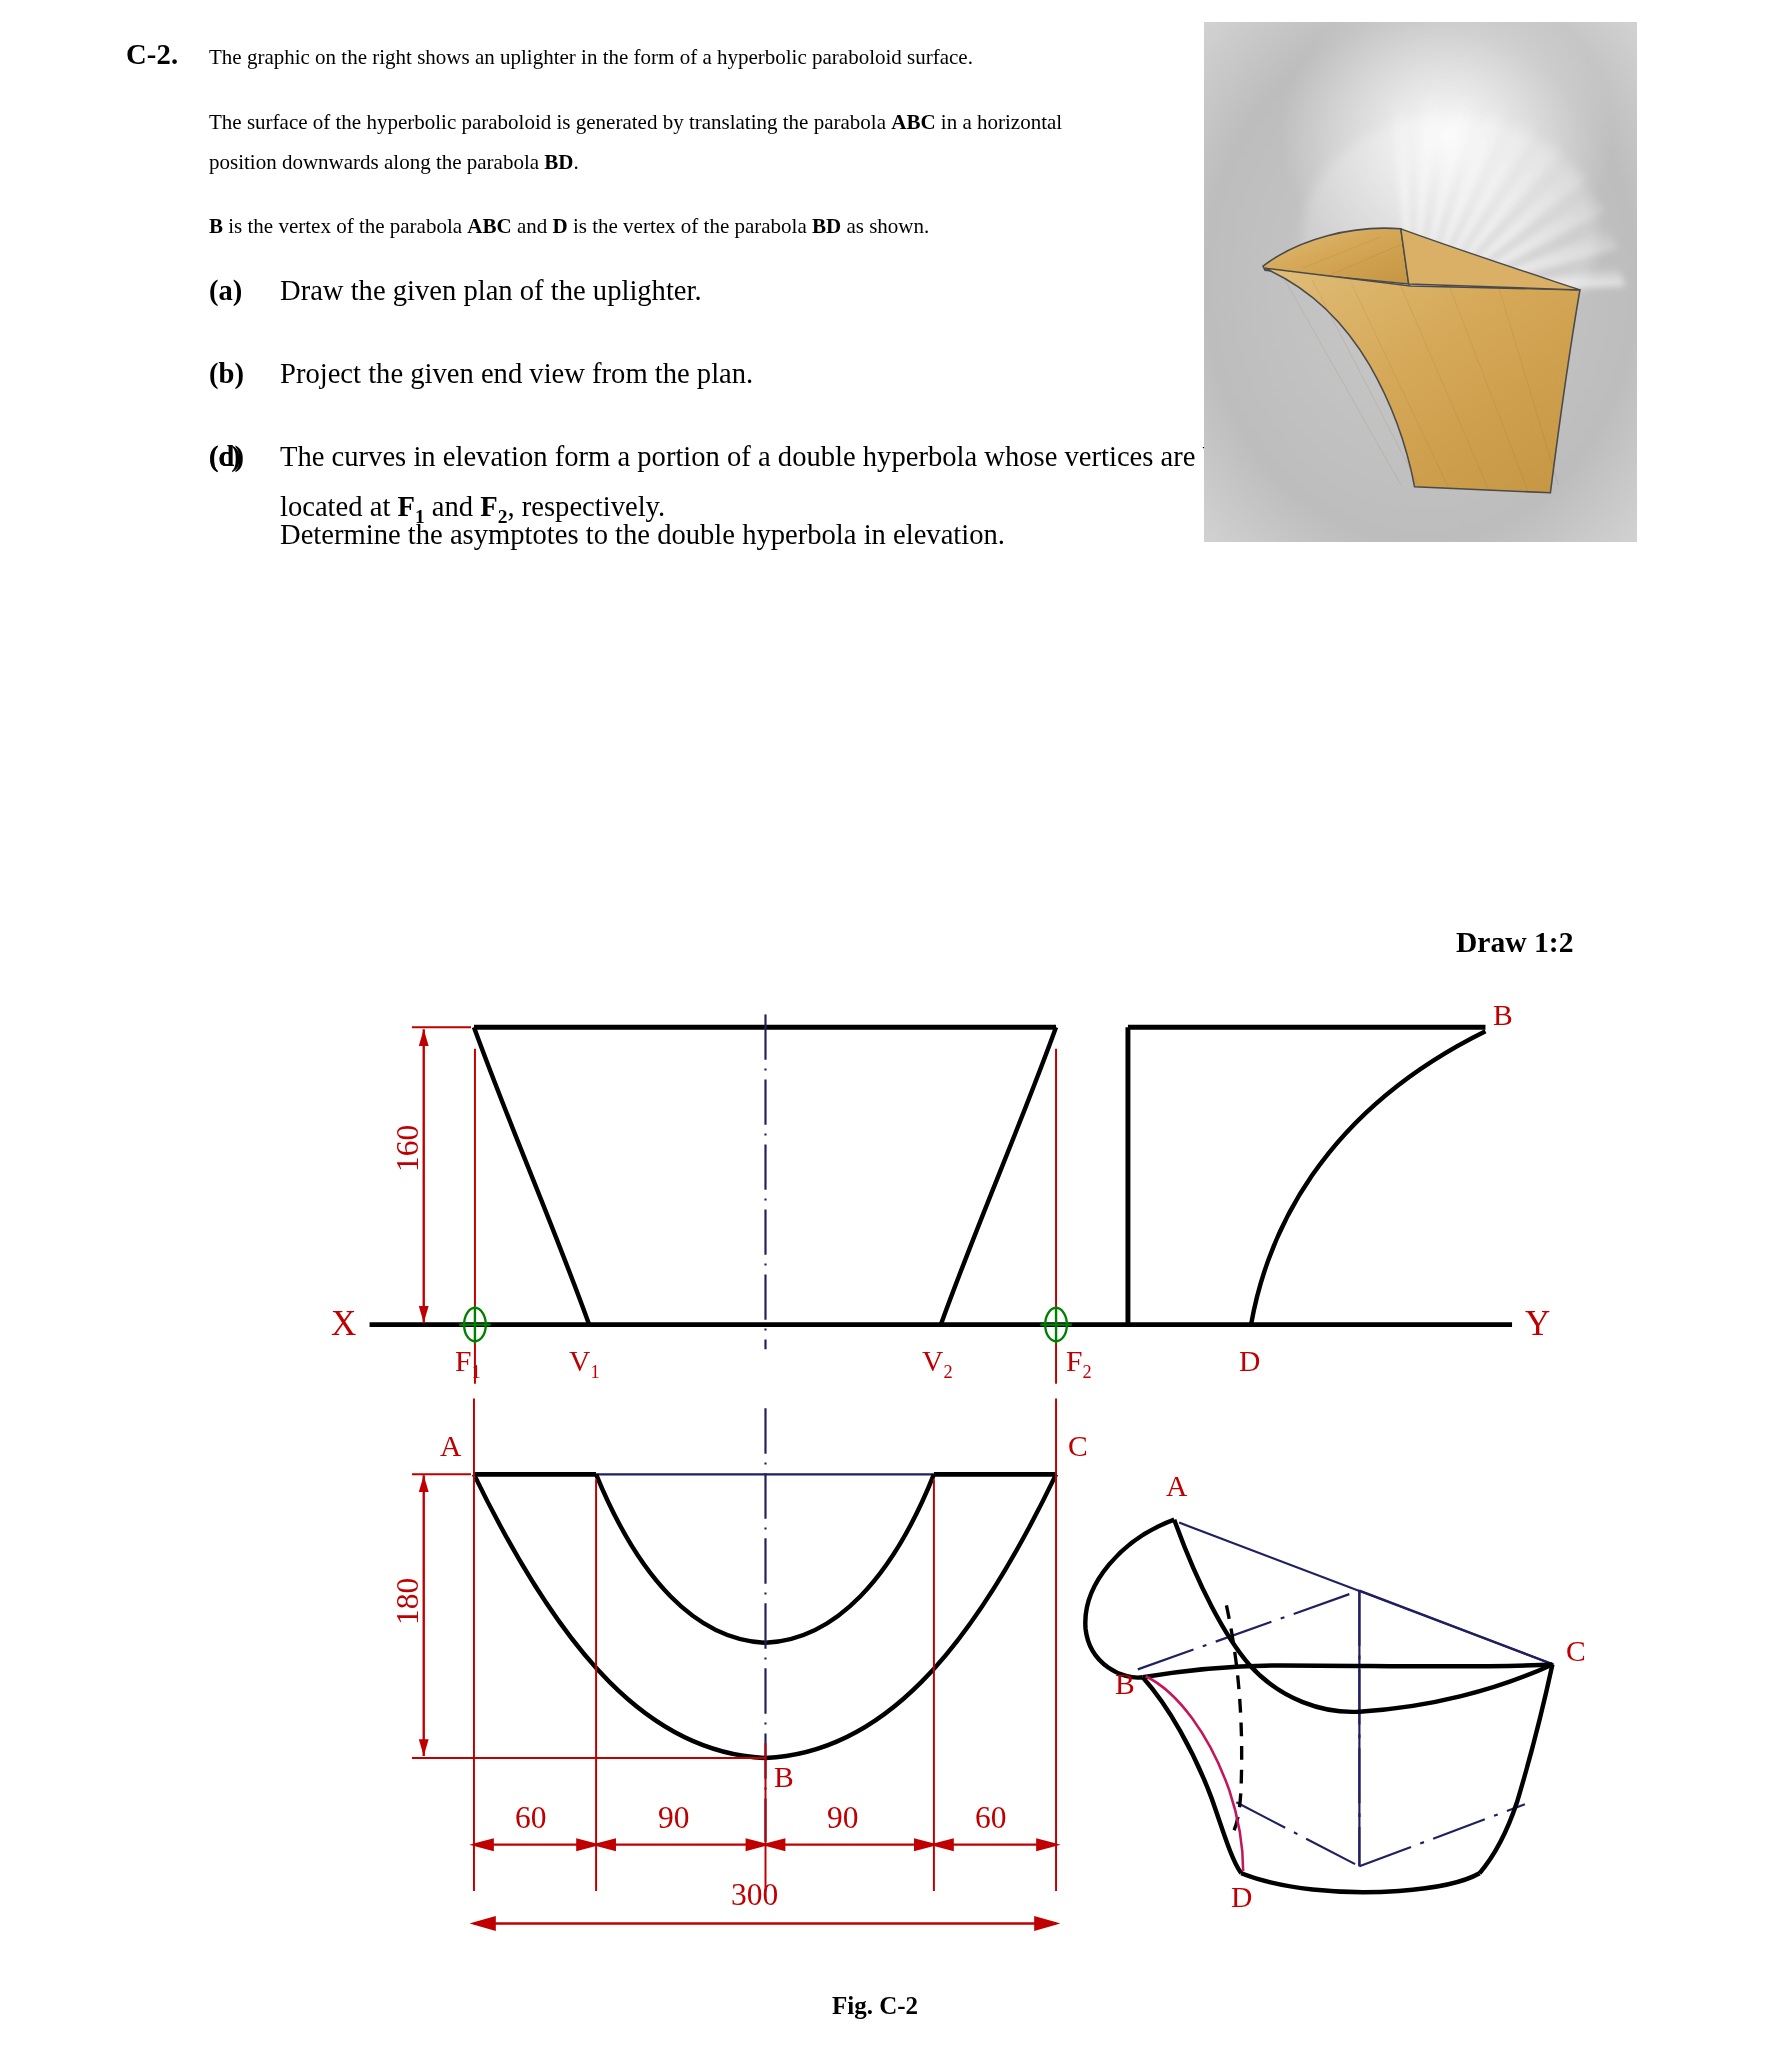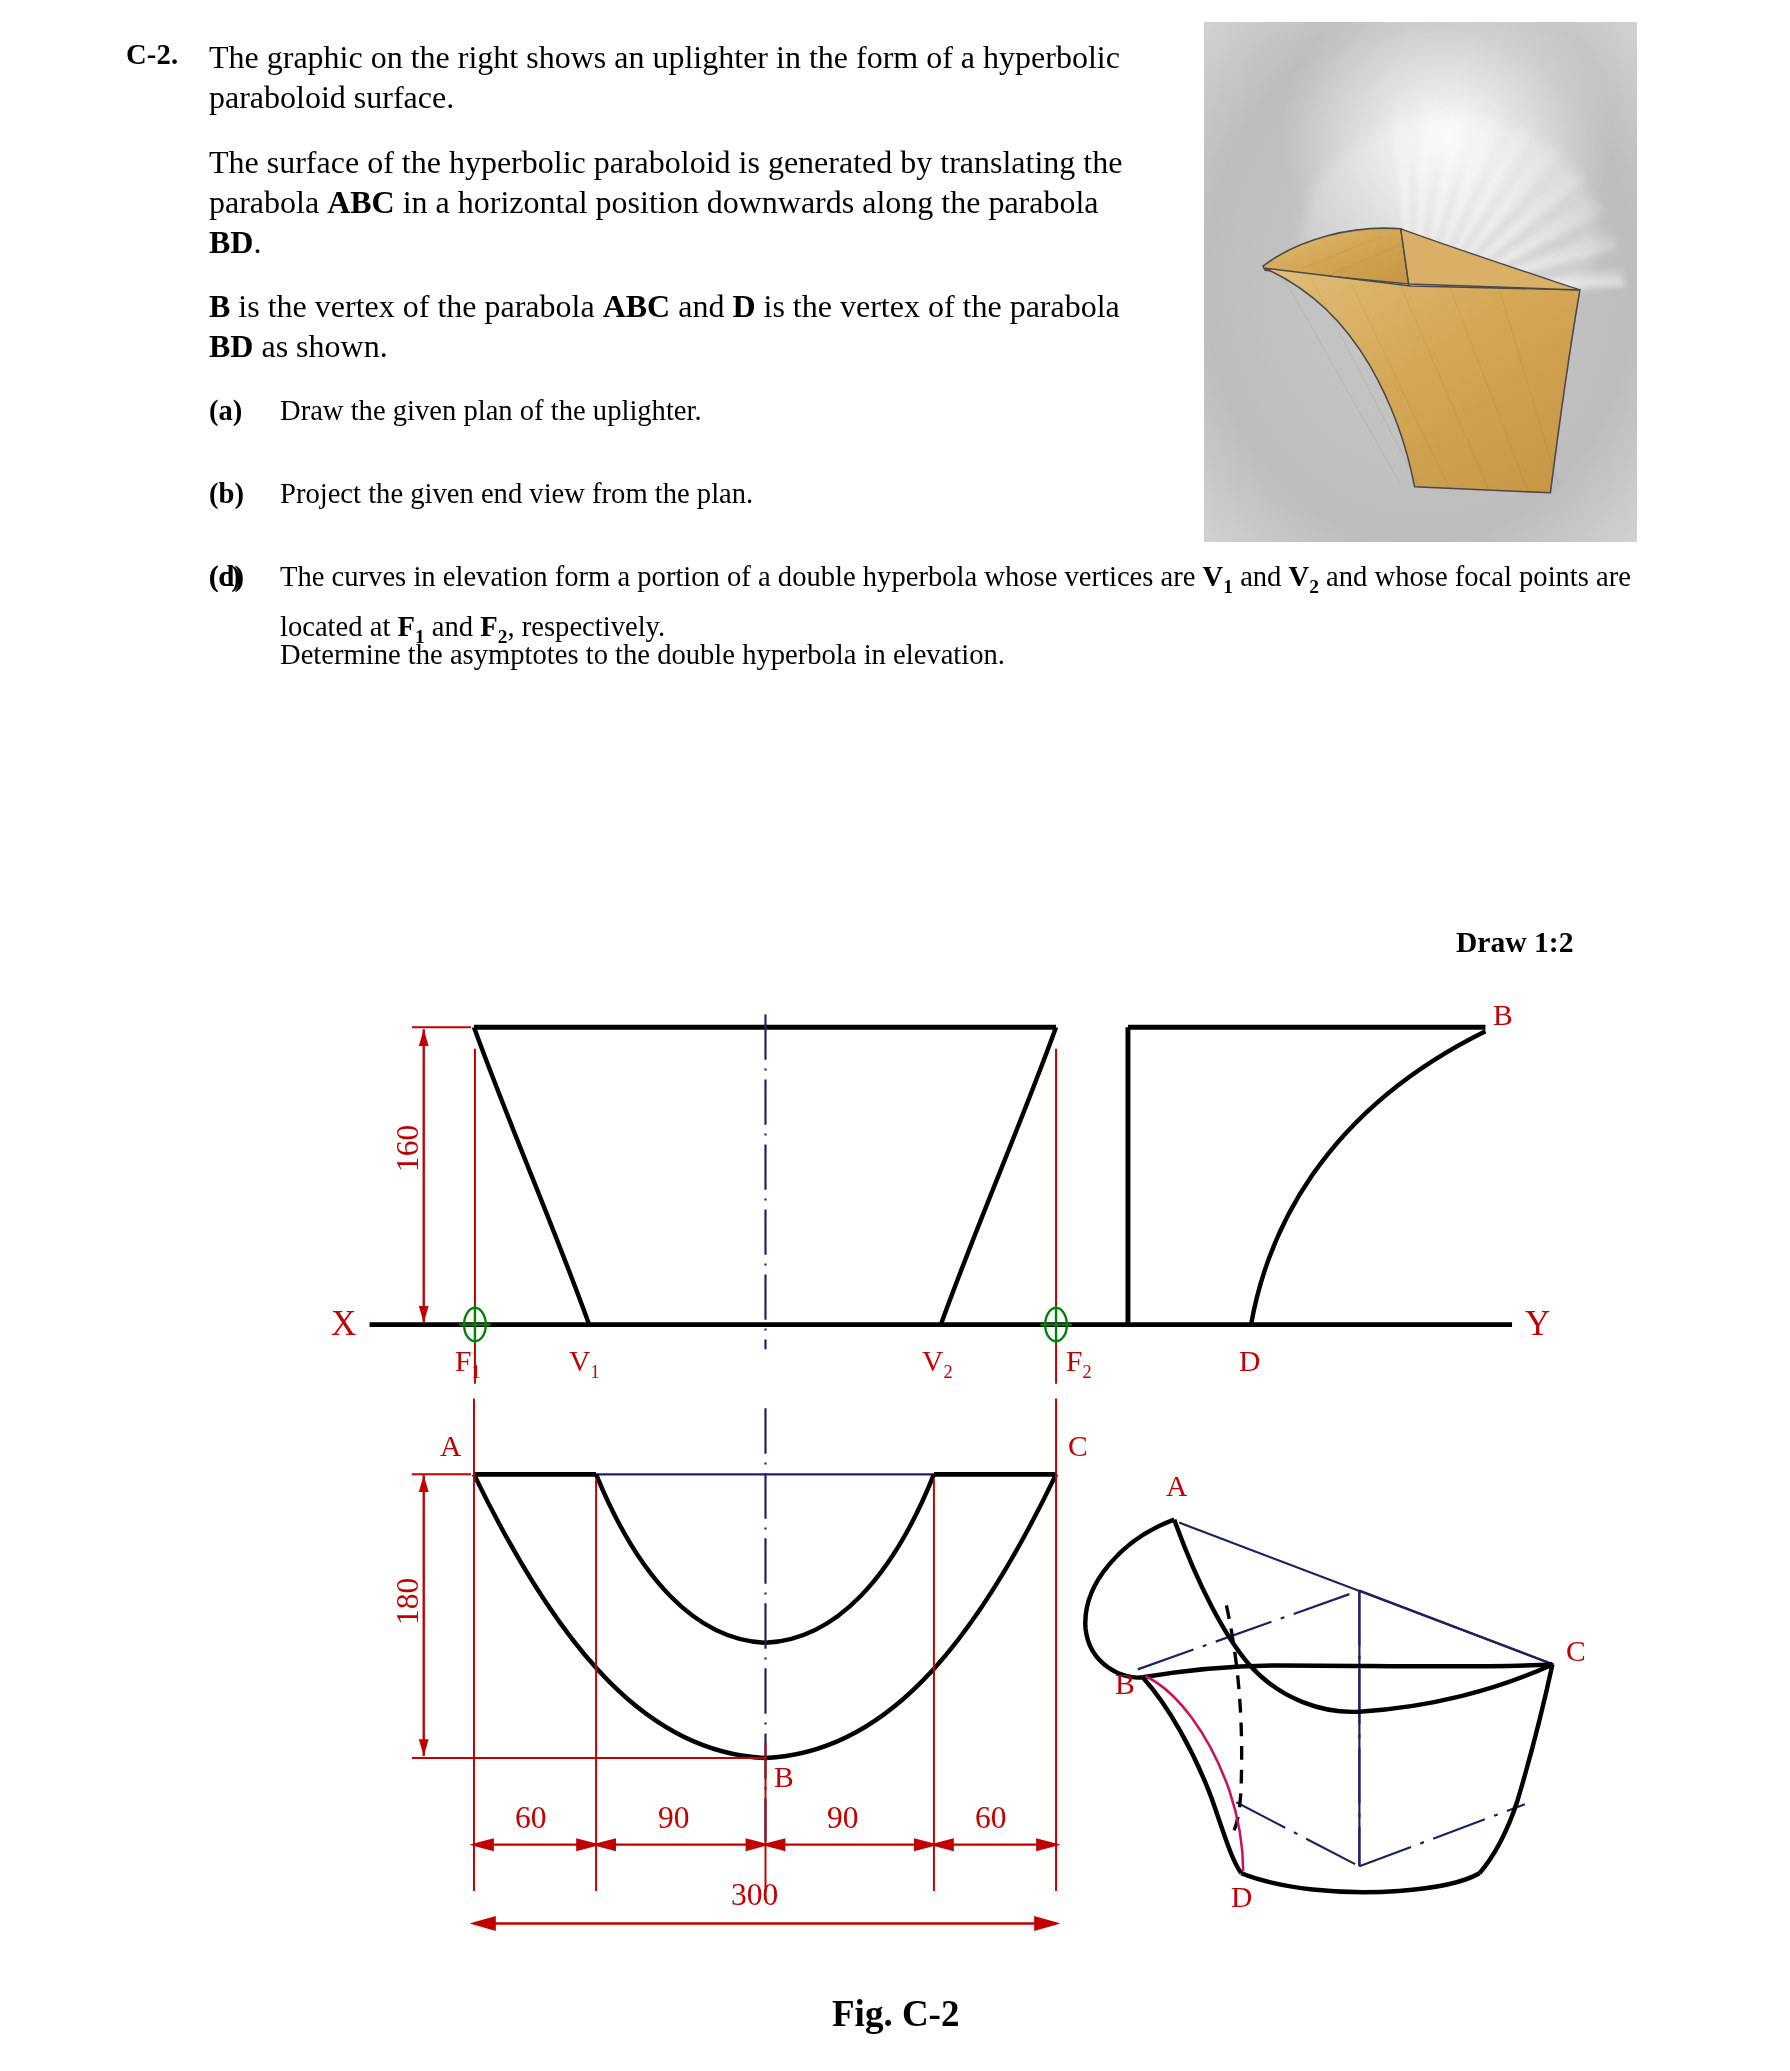--- a/index.html
+++ b/index.html
@@ -12,21 +12,21 @@
     overflow:hidden;
   }
   .page { position:absolute; left:0; top:0; width:1791px; height:1560px; }
 
   
   .qnum {
     position:absolute; left:126px; top:39px;
     font-size:28.6px; font-weight:bold; letter-spacing:0.2px;
   }
   .qbody { position:absolute; left:209px; top:37px; width:916px; }
-  .para { font-size:32px; line-height:40px; margin:0 0 24.6px 0; }
+  .para { font-size:21px; line-height:40px; margin:0 0 24.6px 0; }
   .para b { font-weight:bold; }
   .item { position:relative; font-size:28.6px; line-height:40px; margin:0 0 43px 0; padding-left:71px; }
   .item .lbl { position:absolute; left:0; top:0; font-weight:bold; }
   .item.wide { width:1379px; }
   .subnote { font-size:28.6px; line-height:40px; margin:-21.7px 0 0 71px; }
   sub { font-size:0.68em; }
 
   
   .photo {
     position:absolute; left:1204px; top:21.7px; width:433px; height:520px;
@@ -37,21 +37,21 @@
   .photo .rays { position:absolute; left:0; top:0; width:100%; height:100%; }
   .photo .lamp { position:absolute; left:0; top:0; width:100%; height:100%; }
 
   
   .scale-note {
     position:absolute; left:1456px; top:926px;
     font-size:29.6px; font-weight:bold;
   }
   .figcap {
     position:absolute; left:832px; top:1992px;
-    font-size:37px; font-weight:bold;text-align:right;
+    font-size:25px; font-weight:bold;text-align:right;
   }
   .drawing { position:absolute; left:0px; top:975px; width:1791px; height:1044px; }
 
   .lbl-red {
     position:absolute; color:#c00000; font-size:29.6px;
     font-family:"Liberation Serif", serif; line-height:1;
   }
   .lbl-red sub { font-size:0.62em; }
   .lbl-red.big { font-size:35px; }
 </style>

